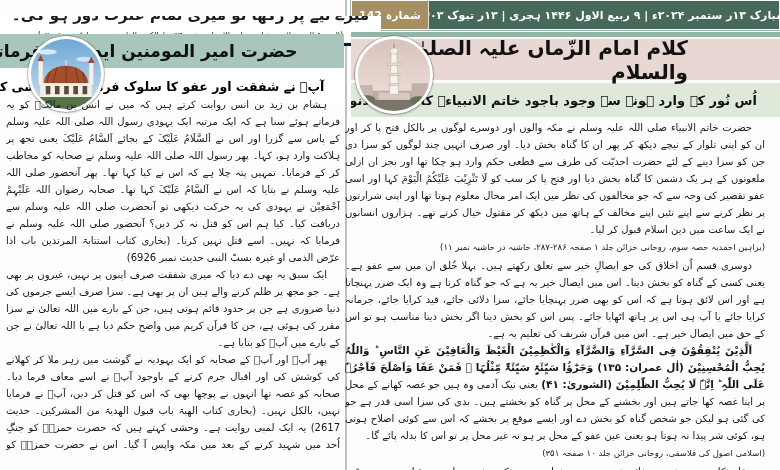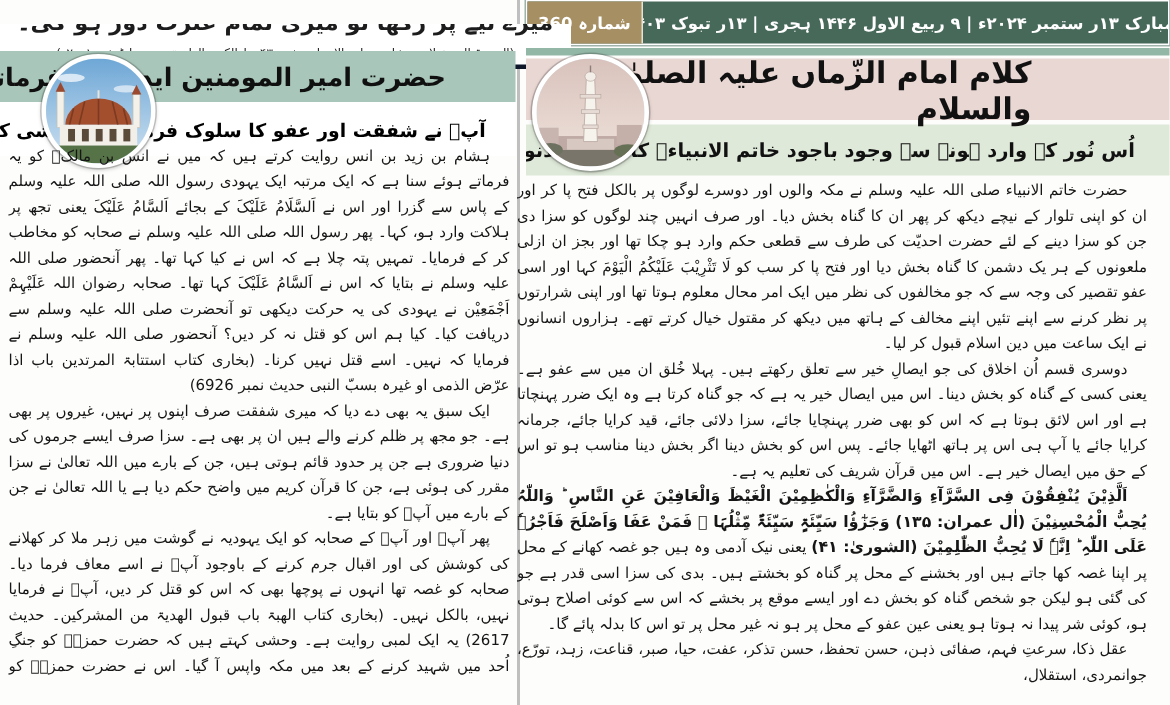--- a/index.html
+++ b/index.html
@@ -73,21 +73,21 @@
 </style>
 </head>
 <body>
 
 <div class="page">
 
   <div class="v-divider"></div>
 
   <div class="date-bar">
     <div class="dates">جلد ۳۱ | جمعۃ المبارک ۱۳ر ستمبر ۲۰۲۴ء | ۹ ربیع الاول ۱۴۴۶ ہجری | ۱۳ر تبوک ۱۴۰۳ ہجری شمسی</div>
-    <div class="issue">شمارہ 360</div>
+    <div class="issue">شمارہ 142</div>
   </div>
 
   <div class="prev-block">
     <div class="prev-cut">
       <span>میرے لیے پر رکھا تو میری تمام عترت دور ہو گی۔</span>
     </div>
     <div class="prev-ref">(السیرۃ النبویۃ لابن ہشام، تنظیم الاسناد صفحہ ۴۳، دارالکتب العلمیۃ بیروت ایڈیشن ۲۰۰۱ء)</div>
   </div>
 
   <div class="rc-header">
@@ -147,22 +147,24 @@
         <rect x="36" y="51" width="5" height="9" fill="#5a4a3a"></rect>
         <rect x="46" y="51" width="5" height="9" fill="#5a4a3a"></rect>
         <rect x="56" y="51" width="5" height="9" fill="#5a4a3a"></rect>
         <rect x="0" y="63" width="76" height="13" fill="#567347"></rect>
       </svg>
     </div>
   </div>
 
   <div class="col-text rc-text">
     <p>حضرت خاتم الانبیاء صلی اللہ علیہ وسلم نے مکہ والوں اور دوسرے لوگوں پر بالکل فتح پا کر اور ان کو اپنی تلوار کے نیچے دیکھ کر پھر ان کا گناہ بخش دیا۔ اور صرف انہیں چند لوگوں کو سزا دی جن کو سزا دینے کے لئے حضرت احدیّت کی طرف سے قطعی حکم وارد ہو چکا تھا اور بجز ان ازلی ملعونوں کے ہر یک دشمن کا گناہ بخش دیا اور فتح پا کر سب کو لَا تَثْرِیْبَ عَلَیْکُمُ الْیَوْمَ کہا اور اسی عفو تقصیر کی وجہ سے کہ جو مخالفوں کی نظر میں ایک امر محال معلوم ہوتا تھا اور اپنی شرارتوں پر نظر کرنے سے اپنے تئیں اپنے مخالف کے ہاتھ میں دیکھ کر مقتول خیال کرتے تھے۔ ہزاروں انسانوں نے ایک ساعت میں دین اسلام قبول کر لیا۔</p>
+    <span class="ref-line">(براہین احمدیہ حصہ سوم، روحانی خزائن جلد ۱ صفحہ ۲۸۶-۲۸۷، حاشیہ در حاشیہ نمبر ۱۱)</span>
     <p>دوسری قسم اُن اخلاق کی جو ایصالِ خیر سے تعلق رکھتے ہیں۔ پہلا خُلق ان میں سے عفو ہے۔ یعنی کسی کے گناہ کو بخش دینا۔ اس میں ایصال خیر یہ ہے کہ جو گناہ کرتا ہے وہ ایک ضرر پہنچاتا ہے اور اس لائق ہوتا ہے کہ اس کو بھی ضرر پہنچایا جائے، سزا دلائی جائے، قید کرایا جائے، جرمانہ کرایا جائے یا آپ ہی اس پر ہاتھ اٹھایا جائے۔ پس اس کو بخش دینا اگر بخش دینا مناسب ہو تو اس کے حق میں ایصال خیر ہے۔ اس میں قرآن شریف کی تعلیم یہ ہے۔</p>
     <p><span class="quran">اَلَّذِیْنَ یُنْفِقُوْنَ فِی السَّرَّآءِ وَالضَّرَّآءِ وَالْکٰظِمِیْنَ الْغَیْظَ وَالْعَافِیْنَ عَنِ النَّاسِ ؕ وَاللّٰہُ یُحِبُّ الْمُحْسِنِیْنَ (اٰل عمران: ۱۳۵) وَجَزٰٓؤُا سَیِّئَۃٍ سَیِّئَۃٌ مِّثْلُہَا ۚ فَمَنْ عَفَا وَاَصْلَحَ فَاَجْرُہٗ عَلَی اللّٰہِ ؕ اِنَّہٗ لَا یُحِبُّ الظّٰلِمِیْنَ (الشوریٰ: ۴۱)</span> <span>یعنی نیک آدمی وہ ہیں جو غصہ کھانے کے محل پر اپنا غصہ کھا جاتے ہیں اور بخشنے کے محل پر گناہ کو بخشتے ہیں۔ بدی کی سزا اسی قدر ہے جو کی گئی ہو لیکن جو شخص گناہ کو بخش دے اور ایسے موقع پر بخشے کہ اس سے کوئی اصلاح ہوتی ہو، کوئی شر پیدا نہ ہوتا ہو یعنی عین عفو کے محل پر ہو نہ غیر محل پر تو اس کا بدلہ پائے گا۔</span></p>
+    <span class="ref-line">(اسلامی اصول کی فلاسفی، روحانی خزائن جلد ۱۰ صفحہ ۳۵۱)</span>
     <p>عقل ذکا، سرعتِ فہم، صفائی ذہن، حسن تحفظ، حسن تذکر، عفت، حیا، صبر، قناعت، زہد، تورّع، جوانمردی، استقلال،</p>
   </div>
 
   <div class="col-text lc-text">
     <p>ہشام بن زید بن انس روایت کرتے ہیں کہ میں نے انس بن مالکؓ کو یہ فرماتے ہوئے سنا ہے کہ ایک مرتبہ ایک یہودی رسول اللہ صلی اللہ علیہ وسلم کے پاس سے گزرا اور اس نے اَلسَّلَامُ عَلَیْکَ کے بجائے اَلسَّامُ عَلَیْکَ یعنی تجھ پر ہلاکت وارد ہو، کہا۔ پھر رسول اللہ صلی اللہ علیہ وسلم نے صحابہ کو مخاطب کر کے فرمایا۔ تمہیں پتہ چلا ہے کہ اس نے کیا کہا تھا۔ پھر آنحضور صلی اللہ علیہ وسلم نے بتایا کہ اس نے اَلسَّامُ عَلَیْکَ کہا تھا۔ صحابہ رضوان اللہ عَلَیْہِمْ اَجْمَعِیْن نے یہودی کی یہ حرکت دیکھی تو آنحضرت صلی اللہ علیہ وسلم سے دریافت کیا۔ کیا ہم اس کو قتل نہ کر دیں؟ آنحضور صلی اللہ علیہ وسلم نے فرمایا کہ نہیں۔ اسے قتل نہیں کرنا۔ (بخاری کتاب استتابۃ المرتدین باب اذا عرّض الذمی او غیرہ بسبّ النبی حدیث نمبر 6926)</p>
     <p>ایک سبق یہ بھی دے دیا کہ میری شفقت صرف اپنوں پر نہیں، غیروں پر بھی ہے۔ جو مجھ پر ظلم کرنے والے ہیں ان پر بھی ہے۔ سزا صرف ایسے جرموں کی دنیا ضروری ہے جن پر حدود قائم ہوتی ہیں، جن کے بارے میں اللہ تعالیٰ نے سزا مقرر کی ہوئی ہے، جن کا قرآن کریم میں واضح حکم دیا ہے یا اللہ تعالیٰ نے جن کے بارے میں آپؐ کو بتایا ہے۔</p>
     <p>پھر آپؐ اور آپؐ کے صحابہ کو ایک یہودیہ نے گوشت میں زہر ملا کر کھلانے کی کوشش کی اور اقبال جرم کرنے کے باوجود آپؐ نے اسے معاف فرما دیا۔ صحابہ کو غصہ تھا انہوں نے پوچھا بھی کہ اس کو قتل کر دیں، آپؐ نے فرمایا نہیں، بالکل نہیں۔ (بخاری کتاب الھبۃ باب قبول الھدیۃ من المشرکین۔ حدیث 2617) یہ ایک لمبی روایت ہے۔ وحشی کہتے ہیں کہ حضرت حمزہؓ کو جنگِ اُحد میں شہید کرنے کے بعد میں مکہ واپس آ گیا۔ اس نے حضرت حمزہؓ کو شہید کیا تھا اور یہیں اپنی زندگی کے دن گزار رہا تھا، یہاں تک کہ مکہ میں ہر طرف اسلام پھیل گیا۔ پھر میں طائف چلا گیا۔ طائف والوں نے رسول اللہ صلی اللہ علیہ وسلم کے پاس اپنے سفیر بھیجے اور مجھے کہا کہ آنحضرت صلی اللہ علیہ وسلم سفیروں سے انتقام نہیں لیتے۔ چنانچہ میں بھی طائف والوں کے سفیروں کے ساتھ ہو لیا۔ یہاں تک کہ میں رسول اللہ صلی اللہ علیہ وسلم کی خدمت میں حاضر ہو گیا۔ جب آنحضور صلی اللہ علیہ وسلم نے مجھے دیکھا تو دریافت کیا۔ کیا تم وحشی ہو؟ میں نے کہا ہاں، میں وحشی ہوں۔ آنحضور صلی اللہ علیہ وسلم نے فرمایا۔ تم نے ہی حمزہؓ کو قتل کیا تھا؟ وحشی کہتے ہیں کہ میں نے عرض کی۔ جیسے آپؐ نے سنا ہے ایسا ہی معاملہ ہے۔ یہ کہتے ہیں کہ آنحضور صلی اللہ علیہ وسلم نے میری خطائیں معاف کرتے ہوئے مجھے کہا کہ کیا تمہارے لئے ممکن ہے کہ تم میرے سامنے نہ آیا کرو؟ وحشی کہتے ہیں کہ آنحضور صلی اللہ علیہ وسلم کا ارشاد سن کر میں وہاں سے چلا آیا۔ (بخاری کتاب المغازی باب قتل حمزۃ بن عبدالمطلب رضی اللہ عنہ حدیث نمبر 4072)</p>
   </div>
 
 </div>

